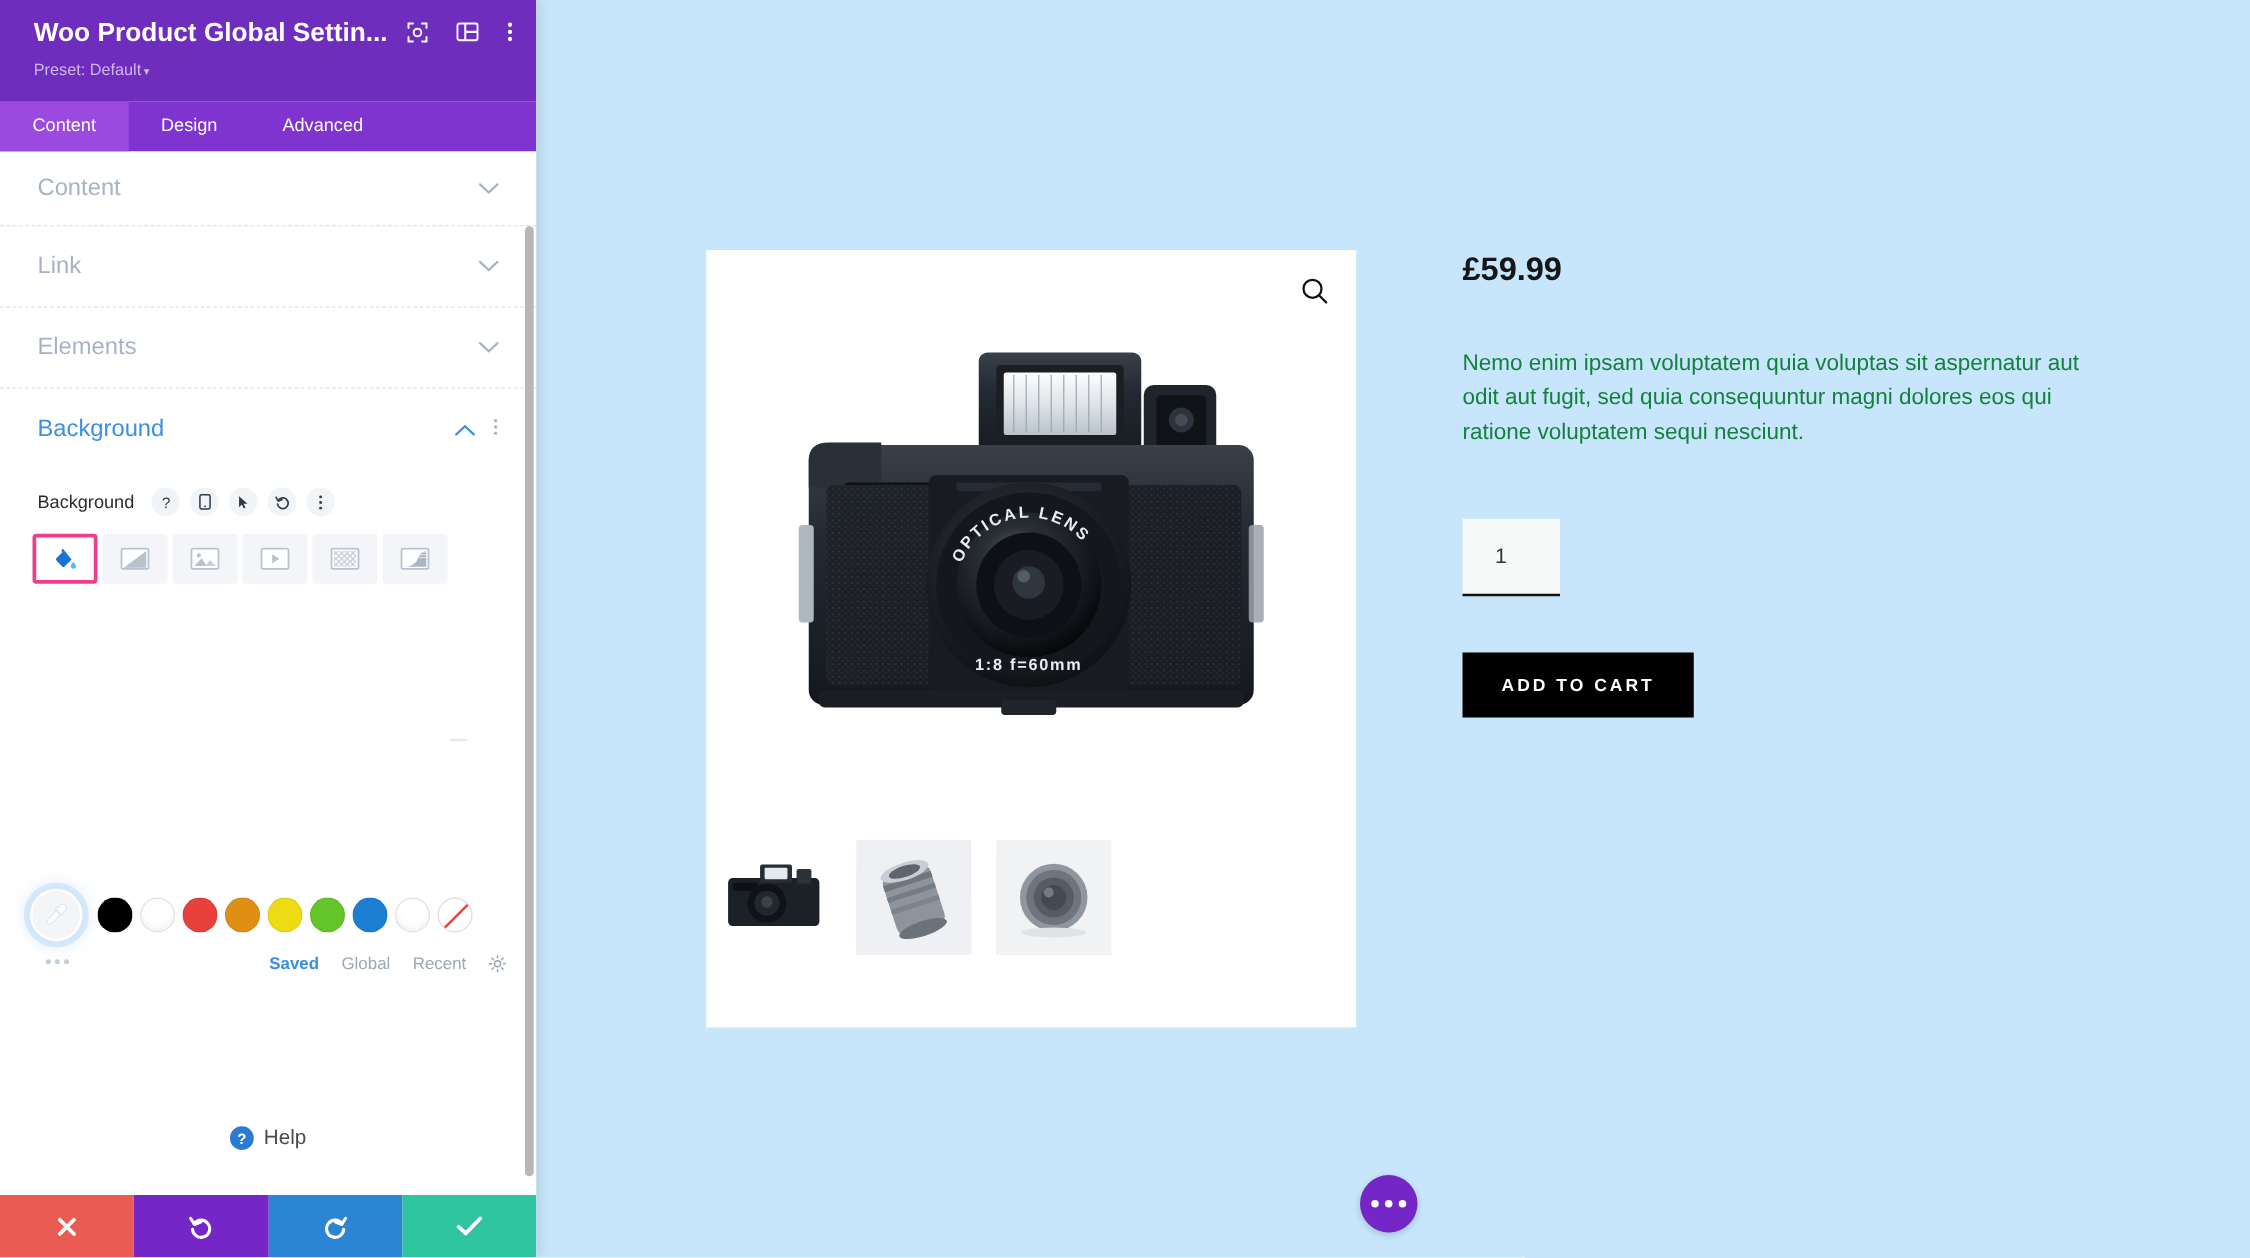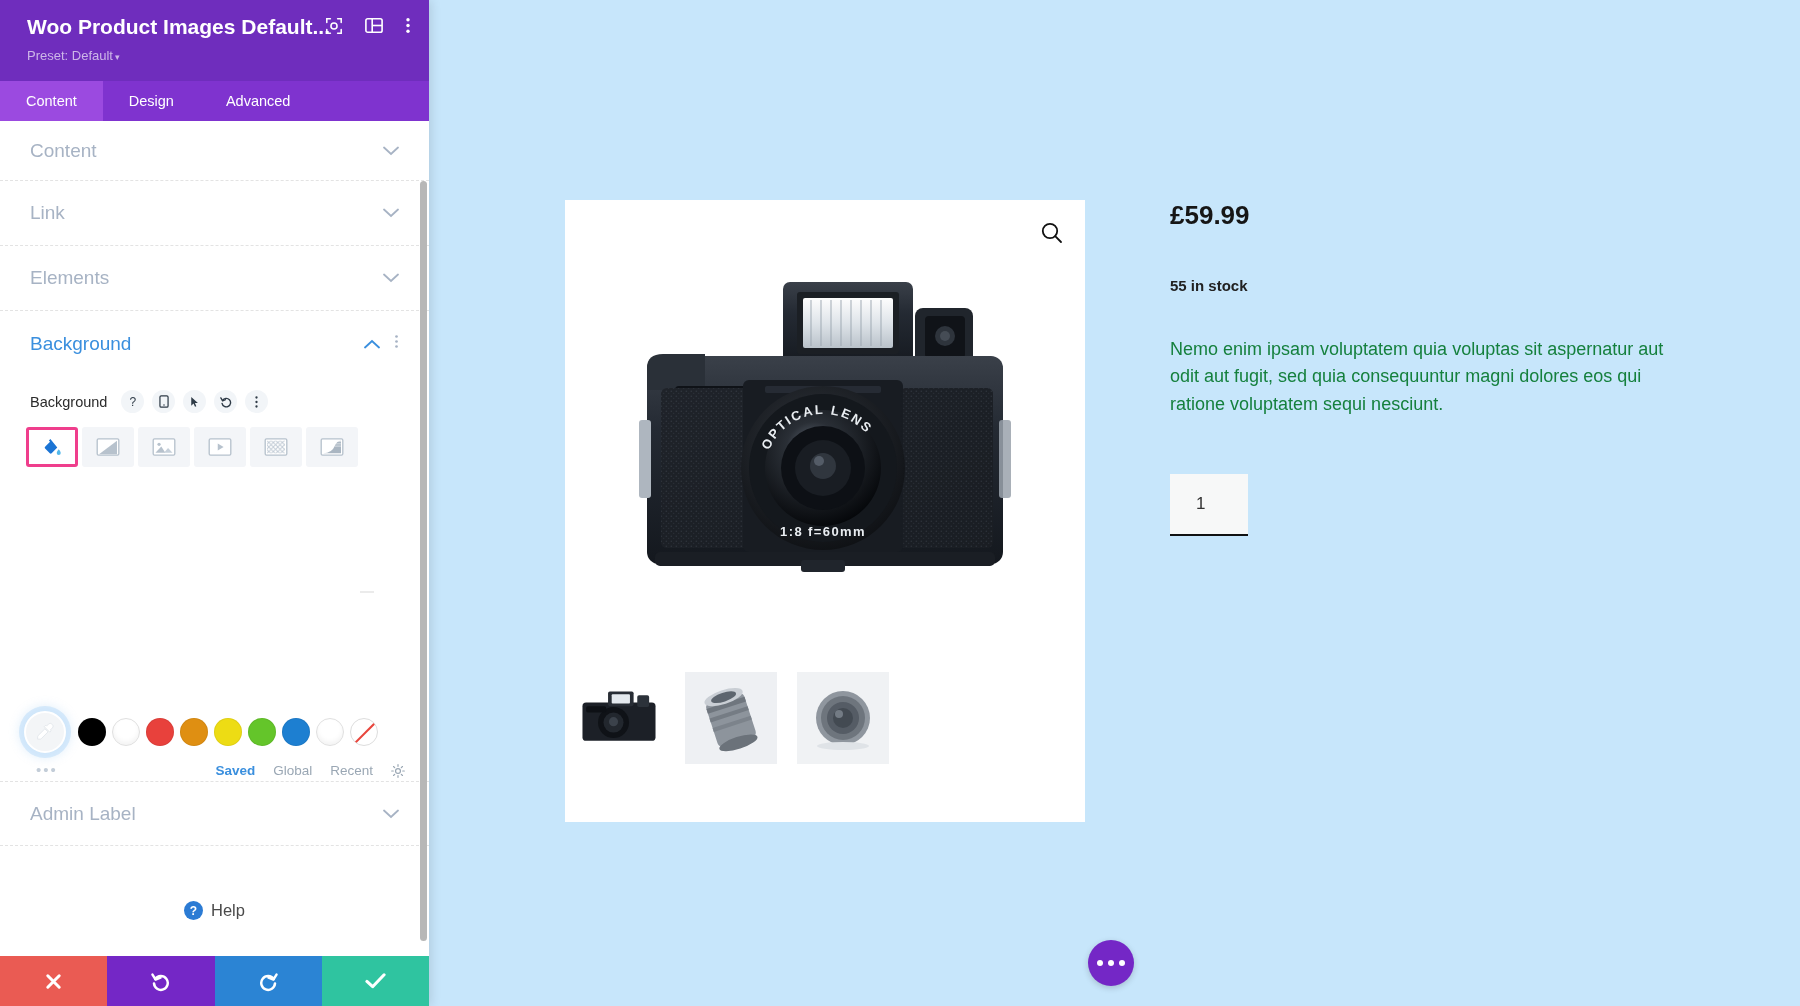--- a/index.html
+++ b/index.html
@@ -428,37 +428,37 @@
               <circle cx="46" cy="46" r="10" fill="#434a52"></circle>
               <circle cx="42" cy="42" r="4" fill="#737b84"></circle>
               <ellipse cx="46" cy="74" rx="26" ry="4" fill="#dfe3e7"></ellipse>
             </svg>
           </div>
         </div>
       </div>
 
       <div class="summary">
         <div class="prod-price">£59.99</div>
-        <div class="prod-stock">55 in stock</div>
         <p class="prod-desc">Nemo enim ipsam voluptatem quia voluptas sit aspernatur aut odit aut fugit, sed quia consequuntur magni dolores eos qui ratione voluptatem sequi nesciunt.</p>
         <div class="qty-box">1</div>
+        <button class="atc-btn">ADD TO CART</button>
       </div>
     </div>
 
     <button class="fab">
       <span></span>
       <span></span>
       <span></span>
     </button>
   </div>
 
   <div class="panel">
 
     <div class="panel-header">
-      <div class="panel-title">Woo Product Images Default...</div>
+      <div class="panel-title">Woo Product Global Settin...</div>
       <div class="preset-row">
         <span>Preset: Default</span><span class="preset-caret">▾</span>
       </div>
       <div class="hdr-icons">
         <span class="hdr-ico">
           <svg viewBox="0 0 20 20" width="18" height="18">
             <path d="M2 6V2h4M18 6V2h-4M2 14v4h4M18 14v4h-4" fill="none" stroke="#fff" stroke-width="1.7" stroke-linecap="round"></path>
             <circle cx="10" cy="10" r="3.4" fill="none" stroke="#fff" stroke-width="1.7"></circle>
           </svg>
         </span>
@@ -652,28 +652,20 @@
                 <line x1="2.9" y1="2.9" x2="4.2" y2="4.2"></line>
                   <line x1="11.8" y1="11.8" x2="13.1" y2="13.1"></line>
                 <line x1="13.1" y1="2.9" x2="11.8" y2="4.2"></line>
                   <line x1="4.2" y1="11.8" x2="2.9" y2="13.1"></line>
               </g>
             </svg>
           </span>
         </div>
       </div>
 
-      <div class="acc" style="position:absolute; left:0; top:660px; width:429px; border-top:1px dashed #e3e3e3;">
-        <span class="acc-title">Admin Label</span>
-        <span class="chev">
-          <svg viewBox="0 0 16 10" width="16" height="10">
-              <path d="M1 1.5 L8 8 L15 1.5" fill="none" stroke="currentColor" stroke-width="1.8" stroke-linecap="round"></path>
-            </svg>
-        </span>
-      </div>
 
       <div class="help-row">
         <span class="help-ico">?</span>
         <span class="help-txt">Help</span>
       </div>
 
       <div class="scroll-thumb"></div>
     </div>
 
     <div class="action-bar">

